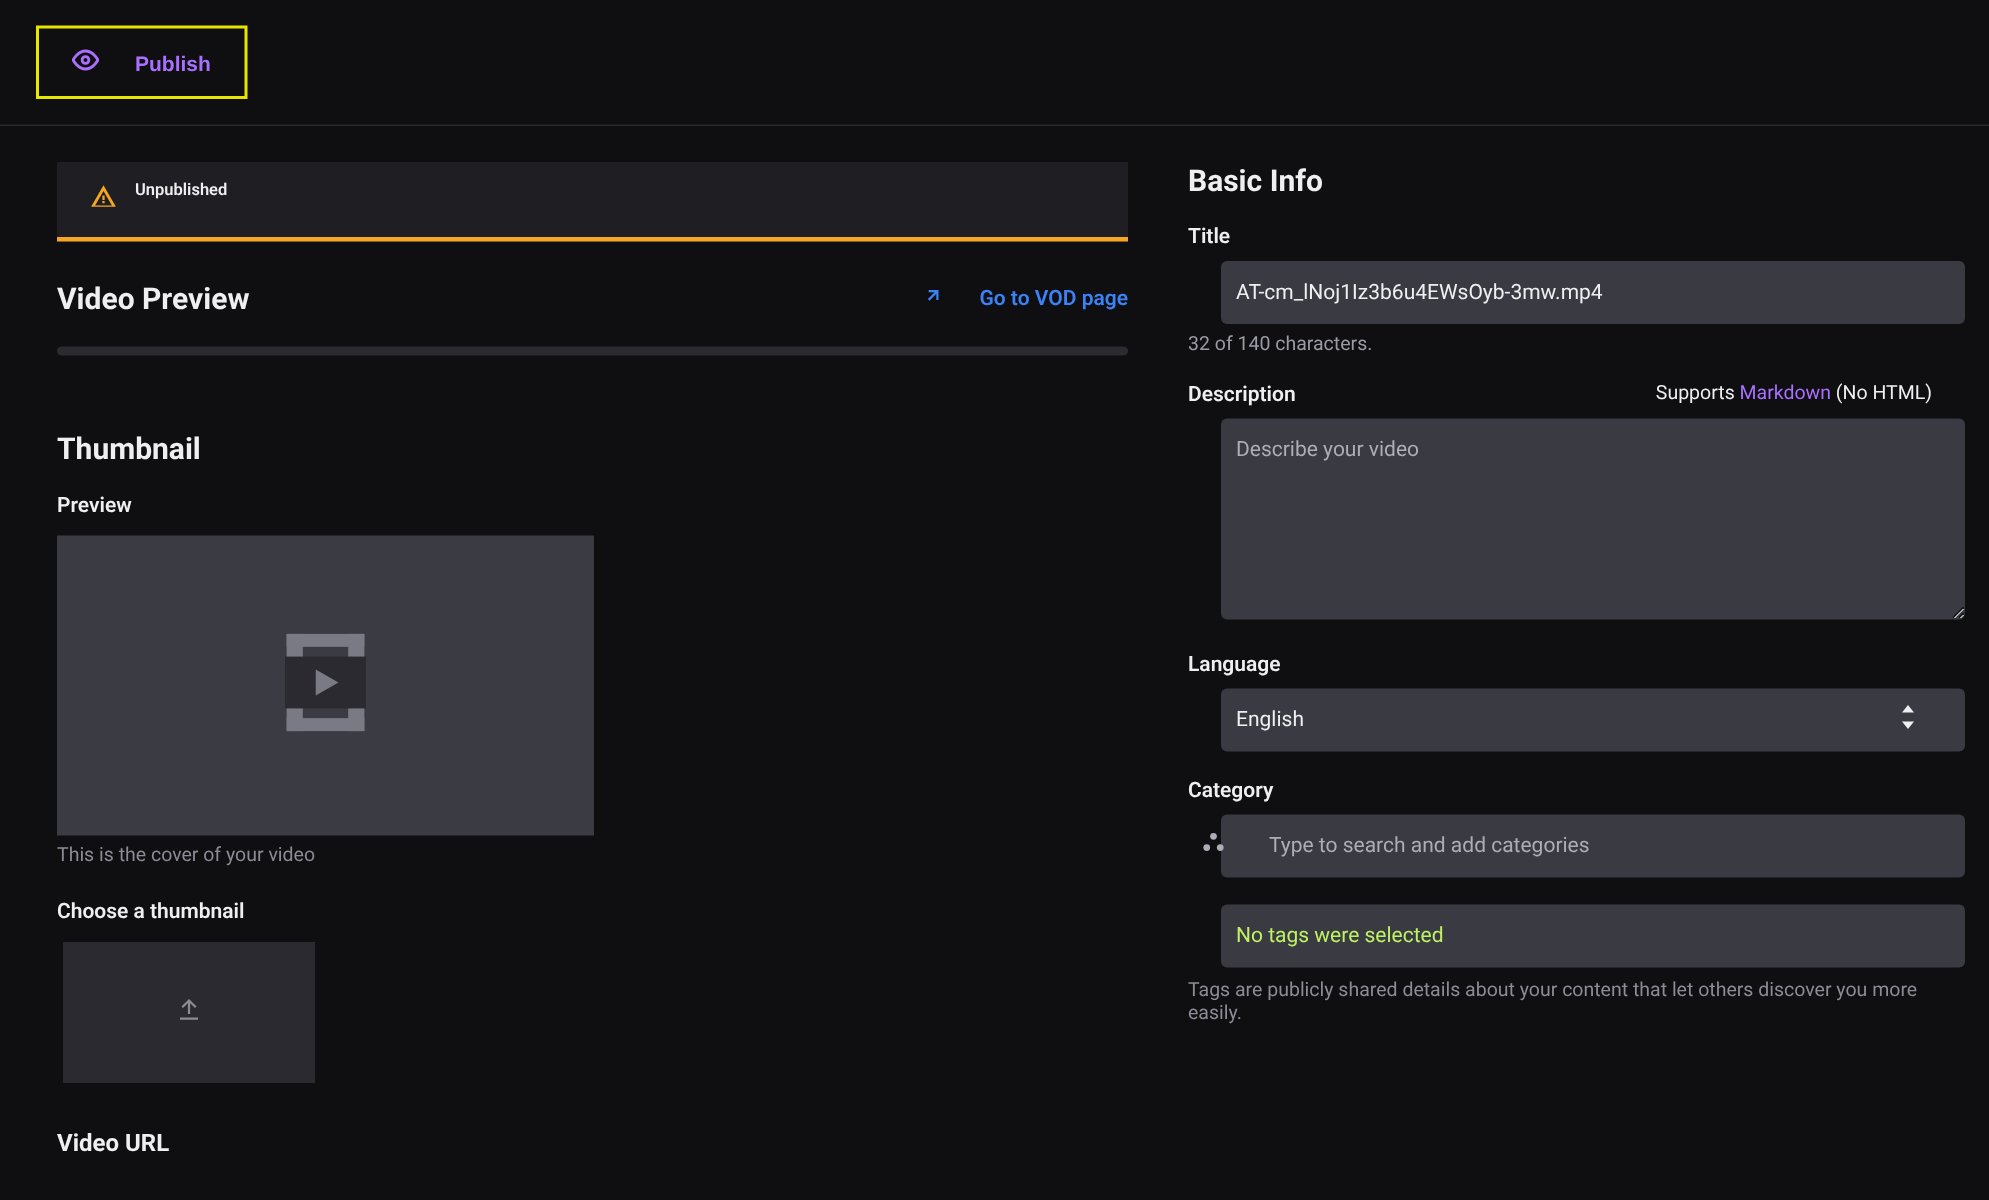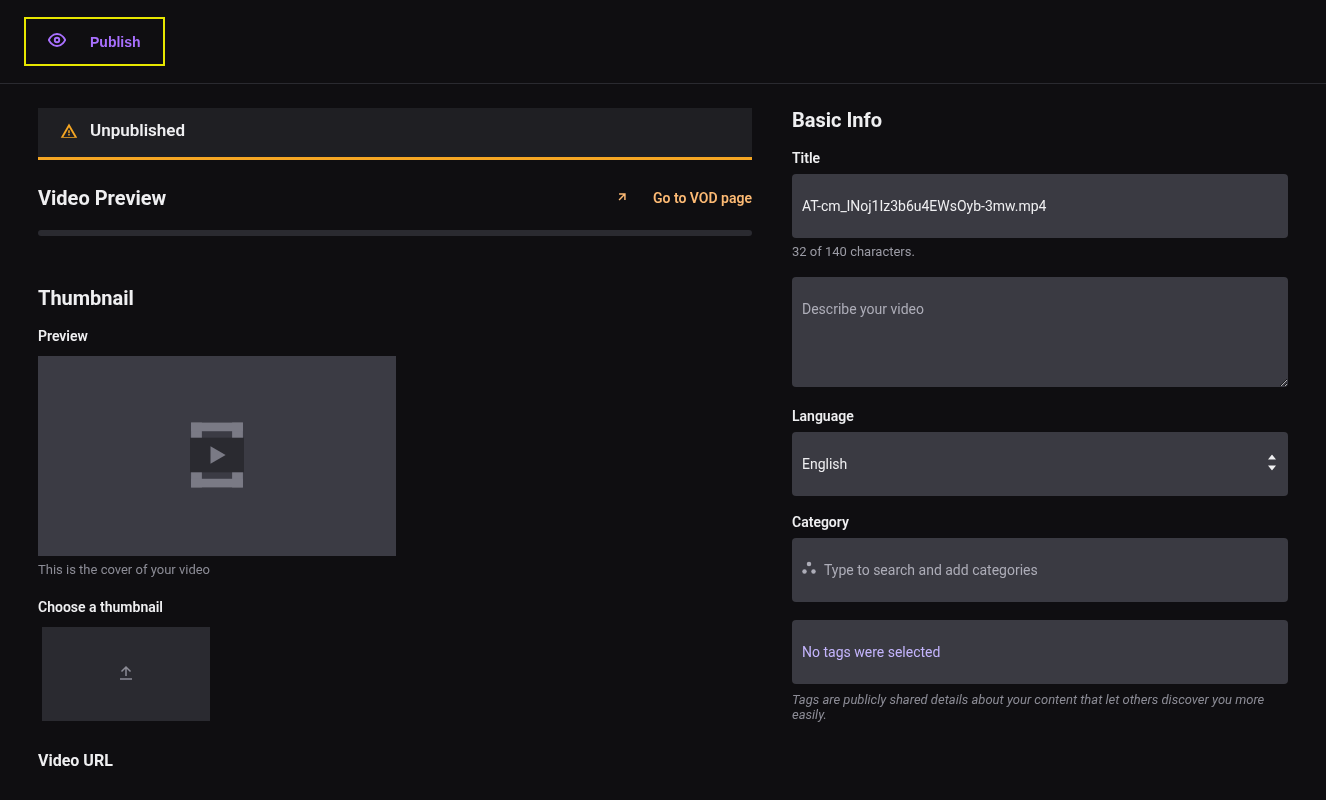--- a/index.html
+++ b/index.html
@@ -39,35 +39,35 @@
     .alert {
       background: #1f1f23;
       border-bottom: 3px solid #f5a623;
       padding: 12px 22px 14px 22px;
       display: flex;
       gap: 12px;
       align-items: flex-start;
     }
     .alert-icon { color: #f5a623; flex-shrink: 0; margin-top: 2px; }
     .alert-icon svg { width: 18px; height: 18px; }
-    .alert-title { font-size: 17px; font-weight: 600; margin-bottom: 2px; }
+    .alert-title { font-size: 11px; font-weight: 600; margin-bottom: 2px; }
     .alert-desc { font-size: 13px; color: #adadb8; }
     .section-header {
       display: flex;
       justify-content: space-between;
       align-items: center;
       margin-top: 26px;
       margin-bottom: 6px;
     }
     .section-title { font-size: 20px; font-weight: 700; }
     .vod-link {
       display: inline-flex;
       align-items: center;
       gap: 24px;
-      color: #fdba74;
+      color: #3b82f6;
       font-size: 14px;
       font-weight: 600;
       cursor: pointer;
     }
     .vod-link svg { width: 14px; height: 14px; }
     .preview-bar { height: 6px; background: #2a2a30; border-radius: 3px; margin-top: 20px; }
     .h3-title { font-size: 20px; font-weight: 700; margin-top: 50px; }
     .label { font-size: 14px; font-weight: 600; margin-top: 18px; margin-bottom: 12px; }
     .thumb-preview {
       width: 358px; height: 200px; background: #3b3b44;
@@ -80,41 +80,42 @@
       display: flex; align-items: center; justify-content: center;
       margin-top: 4px; margin-left: 4px; cursor: pointer;
     }
     .upload-box svg { width: 18px; height: 18px; color: #8c8c96; }
     .right-title { font-size: 20px; font-weight: 700; margin-bottom: 18px; }
     .field-label { font-size: 14px; font-weight: 600; margin-bottom: 8px; display: flex; justify-content: space-between; }
     .markdown-note { font-weight: 400; font-size: 13px; }
     .markdown-link { color: #a970ff; }
     .input, .textarea, .select, .category-input, .tags-input {
       width: 100%; background: #3a3a42; border: none; color: #efeff1;
-      padding: 24px 10px; font-size: 14px; border-radius: 4px;
+      padding: 13px 10px; font-size: 14px; border-radius: 4px;
       font-family: inherit;
-    }
-    .textarea { height: 110px; resize: both; }
+      margin-left: 22px;
+    }
+    .textarea { height: 134px; resize: both; }
     .select-wrap { position: relative; }
     .select { appearance: none; padding-right: 30px; }
     .select-arrows {
       position: absolute; right: 10px; top: 50%; transform: translateY(-50%);
       pointer-events: none; color: #efeff1;
     }
     .select-arrows svg { width: 12px; height: 16px; }
     .char-count { font-size: 13px; color: #9b9ba5; margin-top: 6px; }
     .field-group { margin-bottom: 18px; }
     .category-wrap { position: relative; }
     .category-icon {
       position: absolute; left: 8px; top: 50%; transform: translateY(-50%);
       color: #adadb8;
     }
     .category-icon svg { width: 18px; height: 18px; }
     .category-input { padding-left: 32px; }
-    .tags-input { color: #c4b5fd; }
+    .tags-input { color: #bef264; }
     .input::placeholder, .textarea::placeholder, .category-input::placeholder { color: #adadb8; }
     .video-url-title { font-size: 16px; font-weight: 700; margin-top: 30px; }
   </style>
 </head>
 <body>
 
 <div class="header">
   <button class="publish-btn">
     <span>
       <svg viewBox="0 0 24 24" fill="none" stroke="currentColor" stroke-width="2.5">
@@ -183,20 +184,26 @@
   <div class="right-col">
     <div class="right-title">Basic Info</div>
 
     <div class="field-group">
       <div class="field-label">Title</div>
       <input class="input" value="AT-cm_lNoj1Iz3b6u4EWsOyb-3mw.mp4" style="">
       <div class="char-count">32 of 140 characters.</div>
     </div>
 
     <div class="field-group">
+      <div class="field-label">
+        <span>Description</span>
+        <span class="markdown-note">
+          <span>Supports </span><a class="markdown-link">Markdown</a><span> (No HTML)</span>
+        </span>
+      </div>
       <textarea class="textarea" placeholder="Describe your video" style=""></textarea>
     </div>
 
     <div class="field-group">
       <div class="field-label">Language</div>
       <div class="select-wrap">
         <select class="select">
           <option>English</option>
         </select>
         <span class="select-arrows">
@@ -216,16 +223,16 @@
               <circle cx="6" cy="16" r="3"></circle>
               <circle cx="18" cy="16" r="3"></circle>
             </svg>
         </span>
         <input class="category-input" placeholder="Type to search and add categories" style="">
       </div>
     </div>
 
     <div class="field-group">
       <div class="tags-input"><span>No tags were selected</span></div>
-      <div class="hint" style="margin-top:8px;font-style:italic;">Tags are publicly shared details about your content that let others discover you more easily.</div>
+      <div class="hint" style="margin-top:8px;">Tags are publicly shared details about your content that let others discover you more easily.</div>
     </div>
   </div>
 </div>
 
 </body></html>

